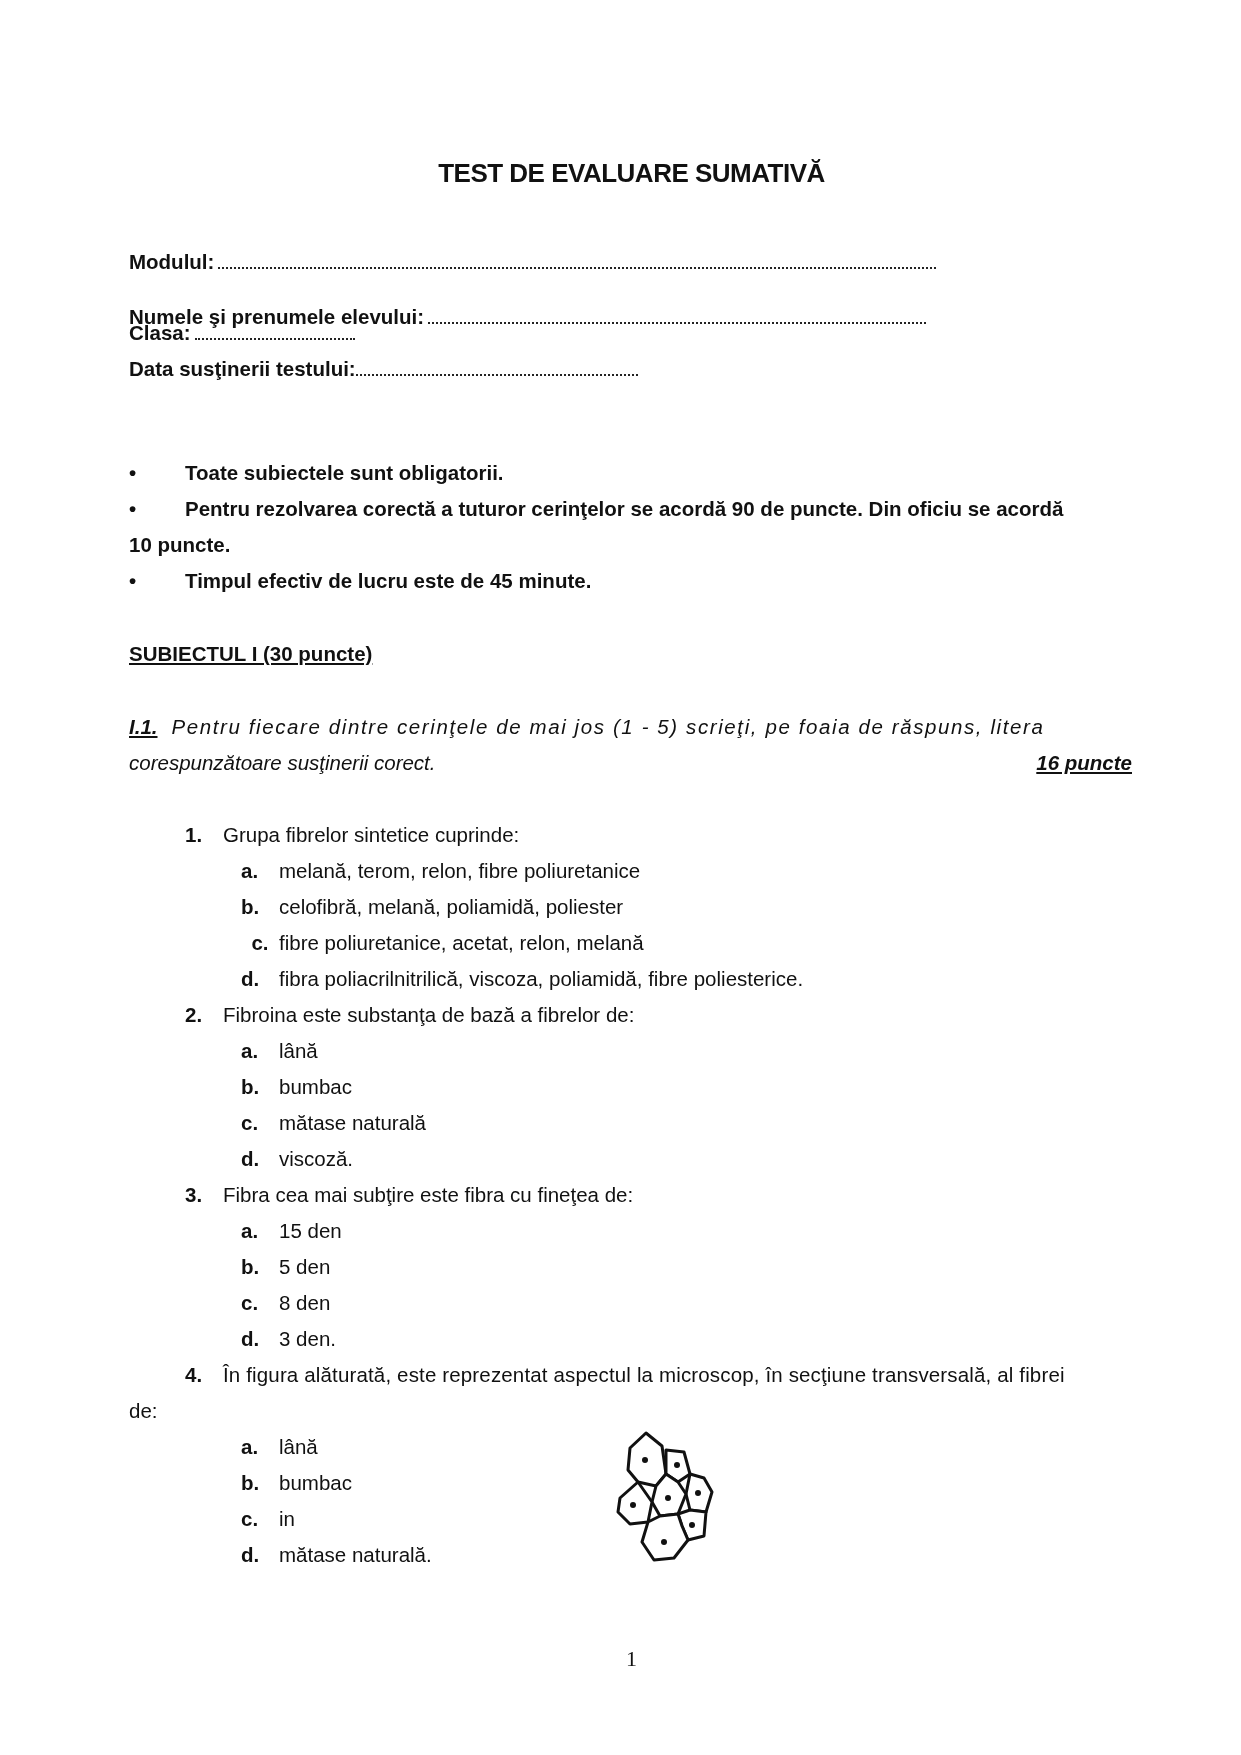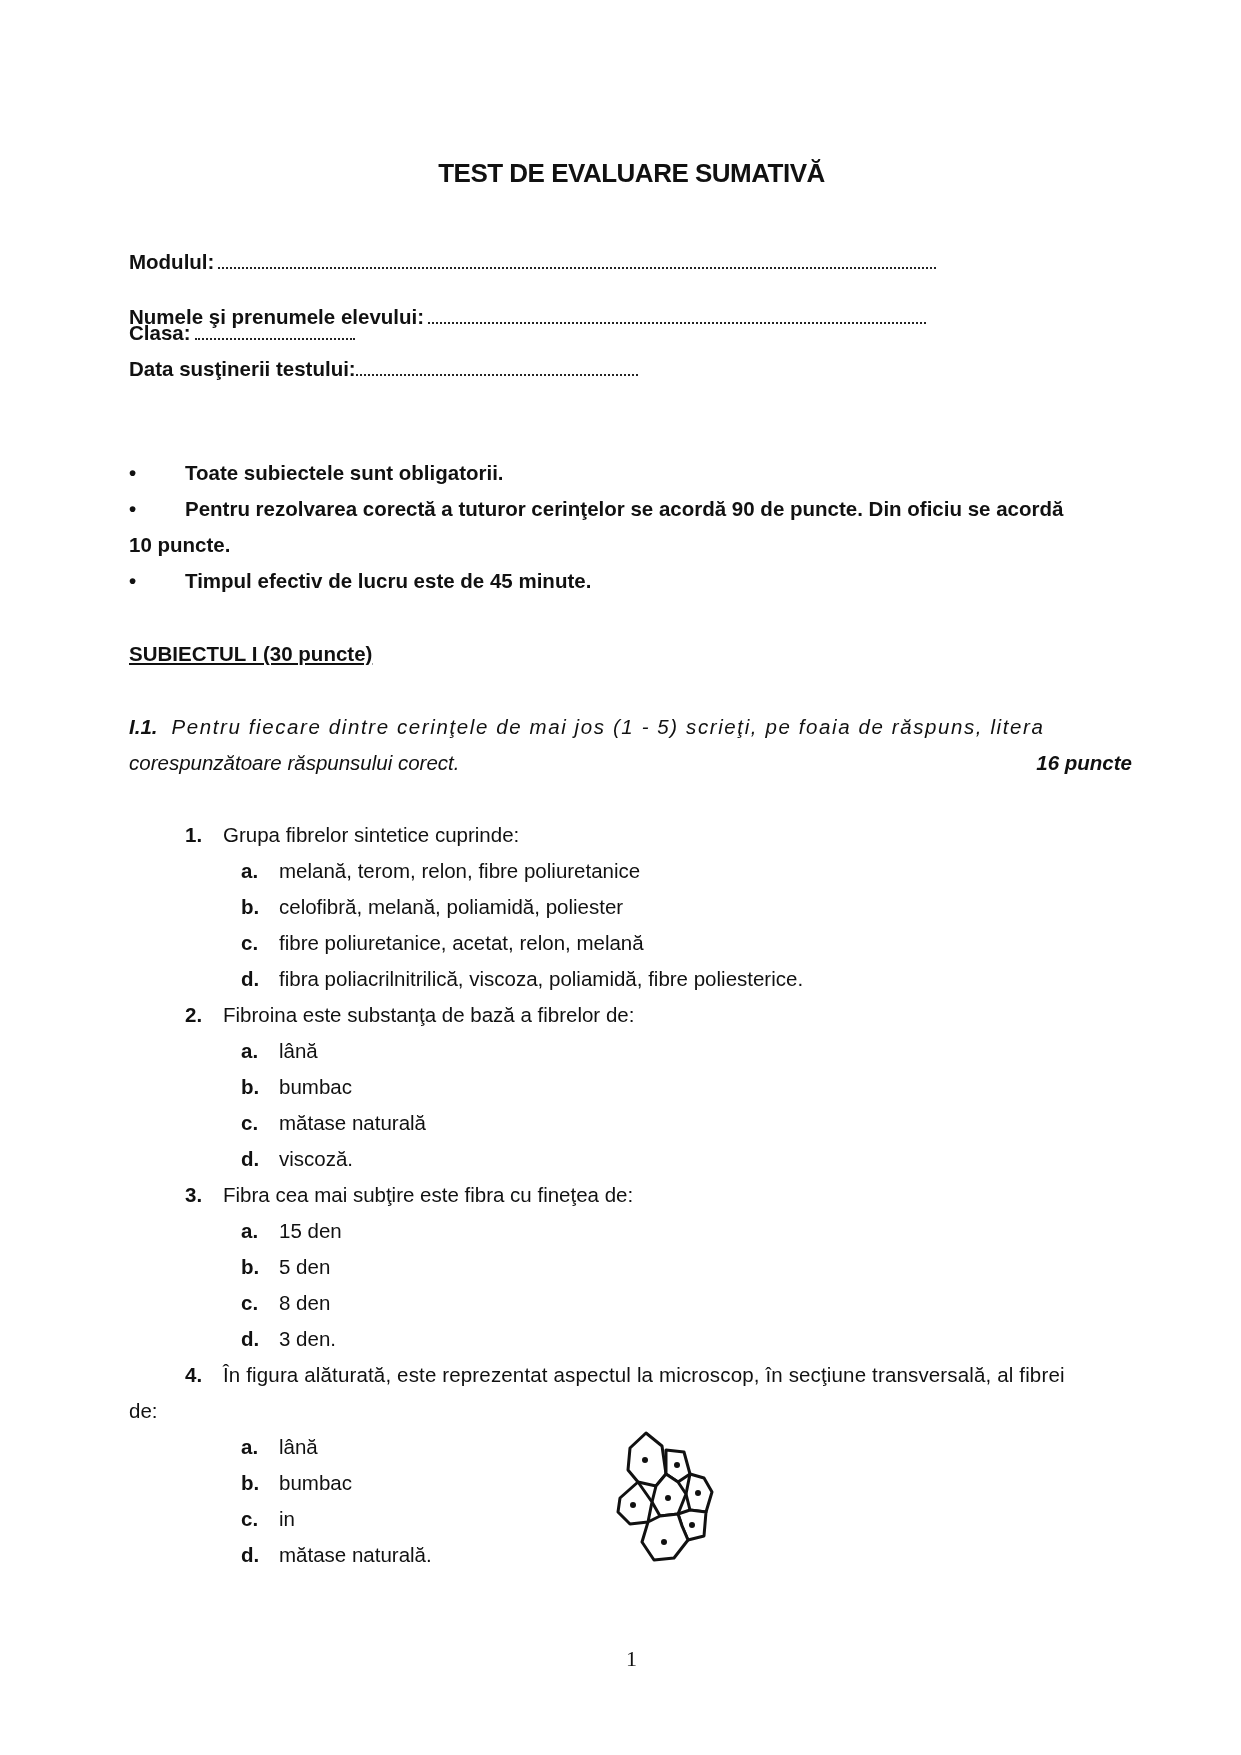--- a/index.html
+++ b/index.html
@@ -16,21 +16,21 @@
       font-weight: bold; font-size: 26px; letter-spacing: -0.5px;
     }
     .field { left: 118px; font-weight: bold; display: flex; align-items: baseline; }
     .dots {
       display: inline-block; border-bottom: 2px dotted #222; height: 14px; margin-left: 4px;
     }
     .bullet { left: 118px; font-weight: bold; }
     .bullet .dot { display: inline-block; width: 56px; }
     .subject { left: 118px; font-weight: bold; text-decoration: underline; }
     .instr { left: 118px; width: 1003px; font-style: italic; }
-    .instr .lead { font-weight: bold; }
+    .instr .lead { font-weight: bold; text-decoration: underline; }
     .just { display: flex; justify-content: space-between; width: 1003px; }
     .qnum { font-weight: bold; display: inline-block; width: 38px; }
     .q { left: 174px; }
     .opt { left: 230px; }
     .opt .letter { font-weight: bold; display: inline-block; width: 38px; }
     .pagenum {
       left: 0; width: 1241px; text-align: center; top: 1646px;
       font-family: "Liberation Serif", "DejaVu Serif", serif; font-size: 22px;
     }
     .figure { left: 605px; top: 1430px; width: 105px; height: 132px; }
@@ -73,31 +73,31 @@
   <div class="abs subject" style="top:642px;">SUBIECTUL I (30 puncte)</div>
 
   <div class="abs instr" style="top:715px;">
     <div class="just">
       <span class="lead">I.1.</span>
       <span style="letter-spacing:1.6px; margin-left:14px; flex:1; text-align:justify;">Pentru fiecare dintre cerinţele de mai jos (1 - 5) scrieţi, pe foaia de răspuns, litera</span>
     </div>
   </div>
   <div class="abs instr" style="top:751px;">
     <div class="just">
-      <span>corespunzătoare răspunsului corect.</span>
+      <span>corespunzătoare susţinerii corect.</span>
       <span class="lead" style="font-weight:bold;">16 puncte</span>
     </div>
   </div>
 
   <div class="abs q" style="top:823px;">
     <span class="qnum">1.</span><span>Grupa fibrelor sintetice cuprinde:</span>
   </div>
   <div class="abs opt" style="top:859px;"><span class="letter">a.</span><span>melană, terom, relon, fibre poliuretanice</span></div>
   <div class="abs opt" style="top:895px;"><span class="letter">b.</span><span>celofibră, melană, poliamidă, poliester</span></div>
-  <div class="abs opt" style="top:931px;"><span class="letter">c.</span><span>fibre poliuretanice, acetat, relon, melană</span></div>
+  <div class="abs opt" style="top:931px;text-align:center;"><span class="letter">c.</span><span>fibre poliuretanice, acetat, relon, melană</span></div>
   <div class="abs opt" style="top:967px;"><span class="letter">d.</span><span>fibra poliacrilnitrilică, viscoza, poliamidă, fibre poliesterice.</span></div>
 
   <div class="abs q" style="top:1003px;">
     <span class="qnum">2.</span><span>Fibroina este substanţa de bază a fibrelor de:</span>
   </div>
   <div class="abs opt" style="top:1039px;"><span class="letter">a.</span><span>lână</span></div>
   <div class="abs opt" style="top:1075px;"><span class="letter">b.</span><span>bumbac</span></div>
   <div class="abs opt" style="top:1111px;"><span class="letter">c.</span><span>mătase naturală</span></div>
   <div class="abs opt" style="top:1147px;"><span class="letter">d.</span><span>viscoză.</span></div>
 

